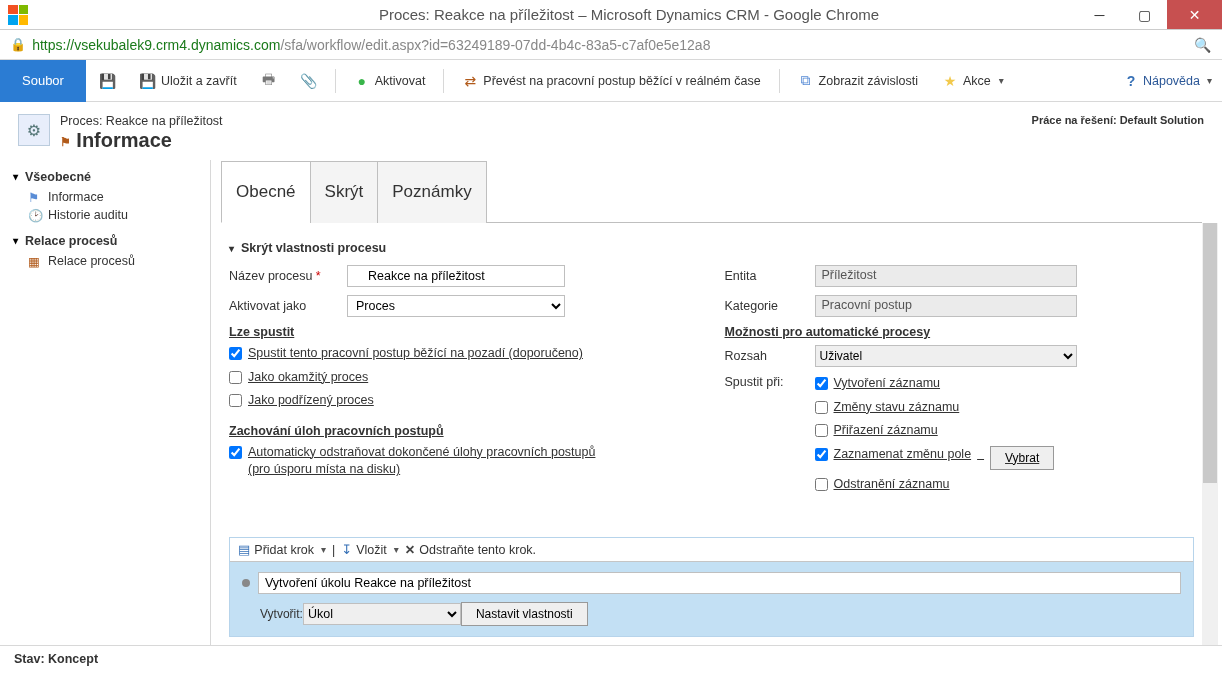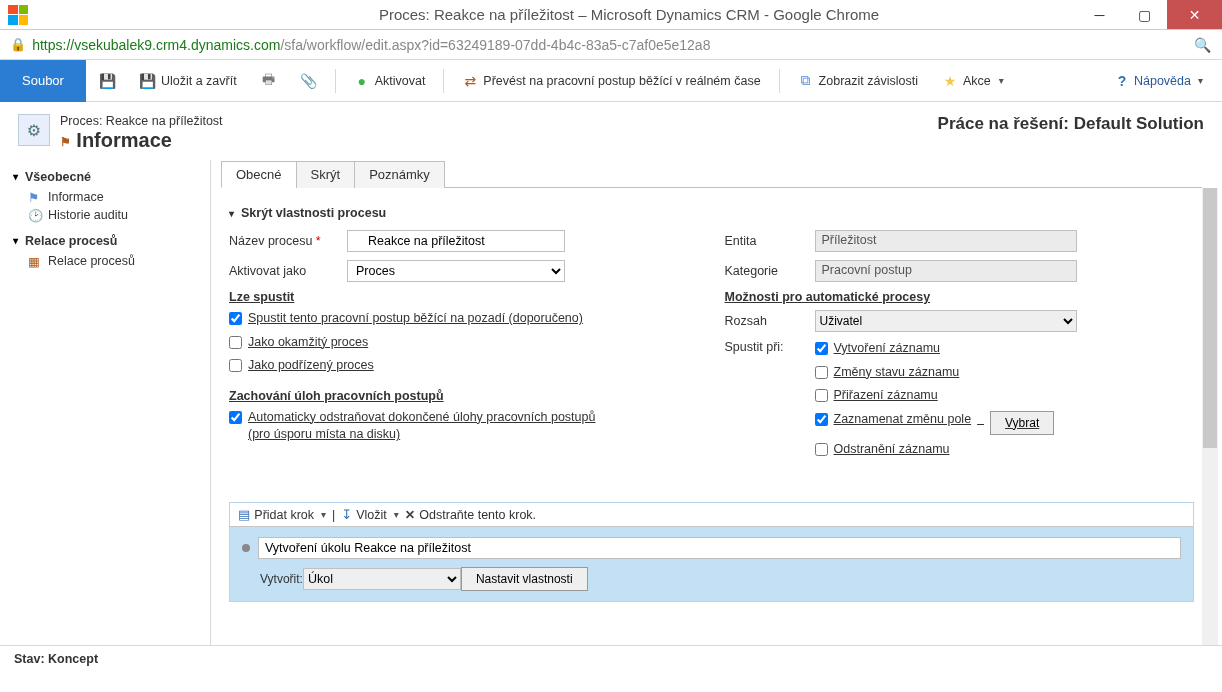--- a/index.html
+++ b/index.html
@@ -14,44 +14,44 @@
 .winbtn { width: 45px; display: flex; align-items: center; justify-content: center; font-size: 14px; color: #333; }
 .winbtn.close { background: #c75050; color: #fff; width: 55px; }
 
 .addrbar { height: 30px; display: flex; align-items: center; padding: 0 10px; border-bottom: 1px solid #d8d8d8; gap: 6px; font-size: 14px; }
 .lock { color: #1a9a1a; font-size: 13px; }
 .url-green { color: #1a7a1a; }
 .url-grey { color: #888; }
 .zoom-icon { margin-left: auto; color: #888; font-size: 14px; }
 
 
-.ribbon { height: 42px; background: #fff; border-bottom: 1px solid #d8d8d8; display: flex; align-items: center; gap: 4px; padding-right: 9px; }
+.ribbon { height: 42px; background: #fff; border-bottom: 1px solid #d8d8d8; display: flex; align-items: center; gap: 4px; padding-right: 0; }
 .file-tab { background: #2b7cd3; color: #fff; height: 42px; padding: 0 22px; display: flex; align-items: center; font-size: 13px; }
 .rb { display: flex; align-items: center; gap: 5px; font-size: 12.5px; color: #333; padding: 0 10px; height: 100%; }
 .rb .ico { width: 16px; height: 16px; display: inline-flex; align-items: center; justify-content: center; font-size: 14px; }
 .sep { border-left: 1px solid #d8d8d8; height: 24px; margin: 0 4px; }
 .help { margin-left: auto; color: #2b5797; display: flex; align-items: center; gap: 4px; }
 
 
 .pagehead { padding: 12px 18px 8px; display: flex; align-items: flex-start; gap: 10px; }
 .pagehead .phicon { width: 32px; height: 32px; background: #e8eefb; border: 1px solid #bcd; display: flex; align-items: center; justify-content: center; color: #577; font-size: 16px; }
 .pagehead .phtxt .bc { font-size: 12.5px; color: #333; }
 .pagehead .phtxt h1 { font-size: 20px; font-weight: bold; margin-top: 1px; }
-.pagehead .solution { margin-left: auto; font-size: 17px; }
+.pagehead .solution { margin-left: auto; font-size: 11px; }
 
 
 .cols { display: flex; height: 485px; }
 .leftnav { width: 210px; padding: 6px 10px; border-right: none; }
 .navgrp { font-size: 12.5px; font-weight: bold; margin: 4px 0 4px 4px; display: flex; align-items: center; gap: 4px; }
 .navitem { display: flex; align-items: center; gap: 6px; padding: 2px 0 2px 18px; font-size: 12.5px; color: #333; }
 .navitem .nico { width: 14px; height: 14px; display: inline-block; }
 
 .mainpane { flex: 1; display: flex; flex-direction: column; border-left: 1px solid #d8d8d8; margin-left: 0; }
 .tabs { display: flex; border-bottom: 1px solid #bfbfbf; padding-left: 0; margin-left: 10px; margin-right: 20px; }
-.tab { padding: 5px 14px; font-size: 13px; border: 1px solid #bfbfbf; border-bottom: none; margin-right: -1px; background: #f4f4f4; position: relative; top: 1px; }
+.tab { padding: 20px 14px; font-size: 17px; border: 1px solid #bfbfbf; border-bottom: none; margin-right: -1px; background: #f4f4f4; position: relative; top: 1px; }
 .tab.active { background: #fff; border-bottom: 1px solid #fff; }
 
 .formscroll { flex: 1; overflow-y: auto; margin: 0 4px 0 10px; padding: 12px 18px 12px 8px; position: relative; }
 .scrolltrack { position: absolute; right: 0; top: 0; bottom: 0; width: 16px; background: #f0f0f0; }
 .scrollthumb { background: #c9c9c9; width: 14px; margin: 0 auto; height: 260px; border-radius: 0; }
 
 .secthdr { font-weight: bold; font-size: 12.5px; margin: 6px 0 10px; display: flex; align-items: center; gap: 4px; }
 .twocol { display: flex; gap: 20px; }
 .leftcol, .rightcol { flex: 1; font-size: 12.5px; }
 .frow { display: flex; align-items: center; margin-bottom: 8px; gap: 10px; }

